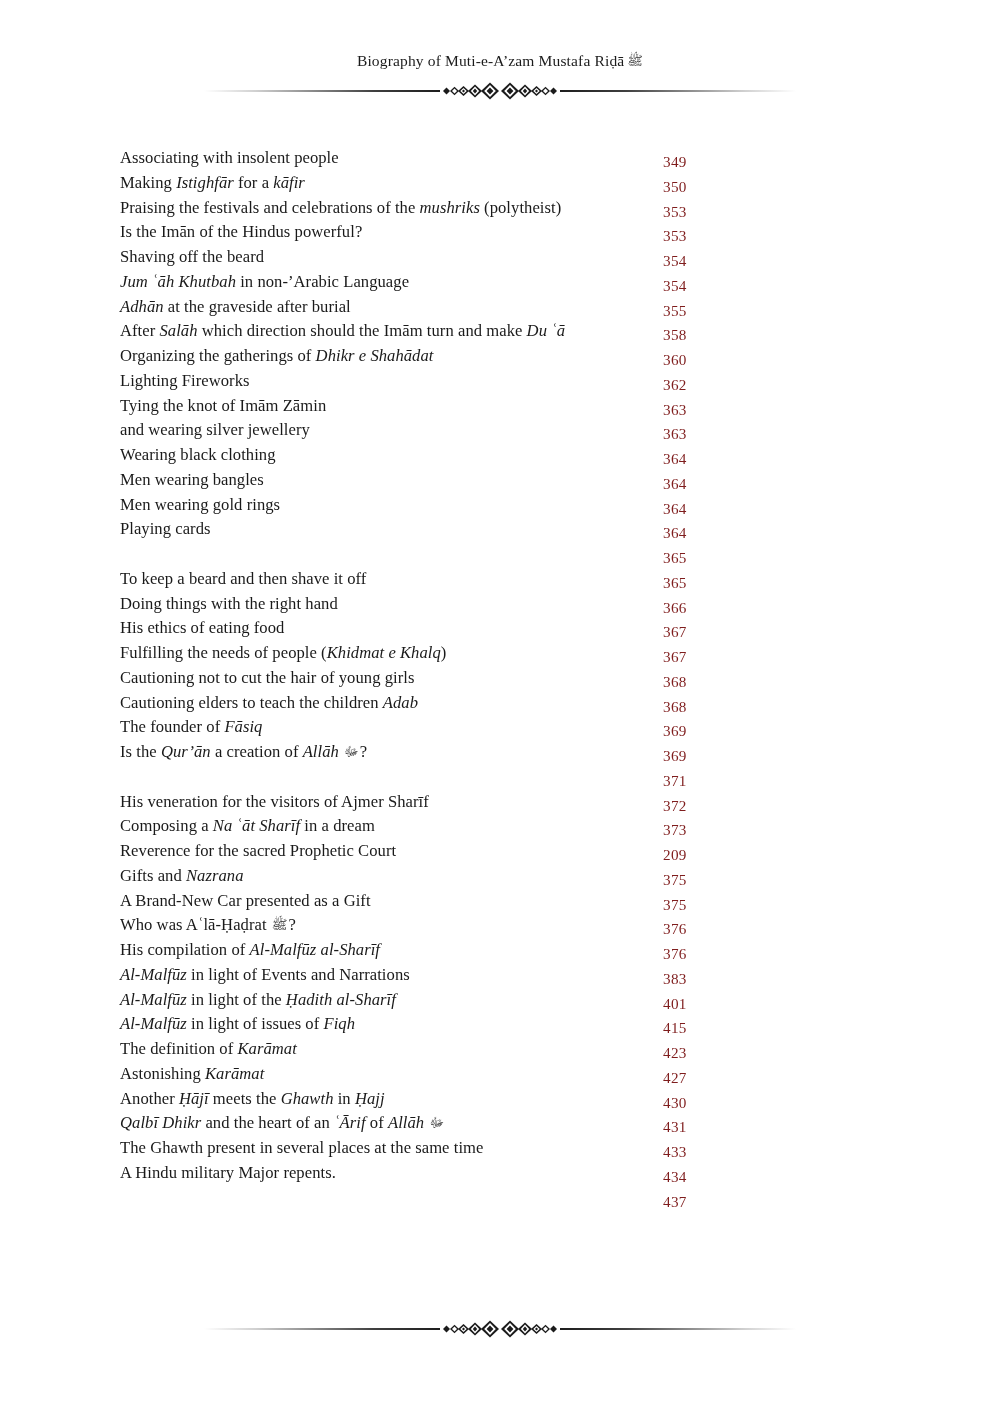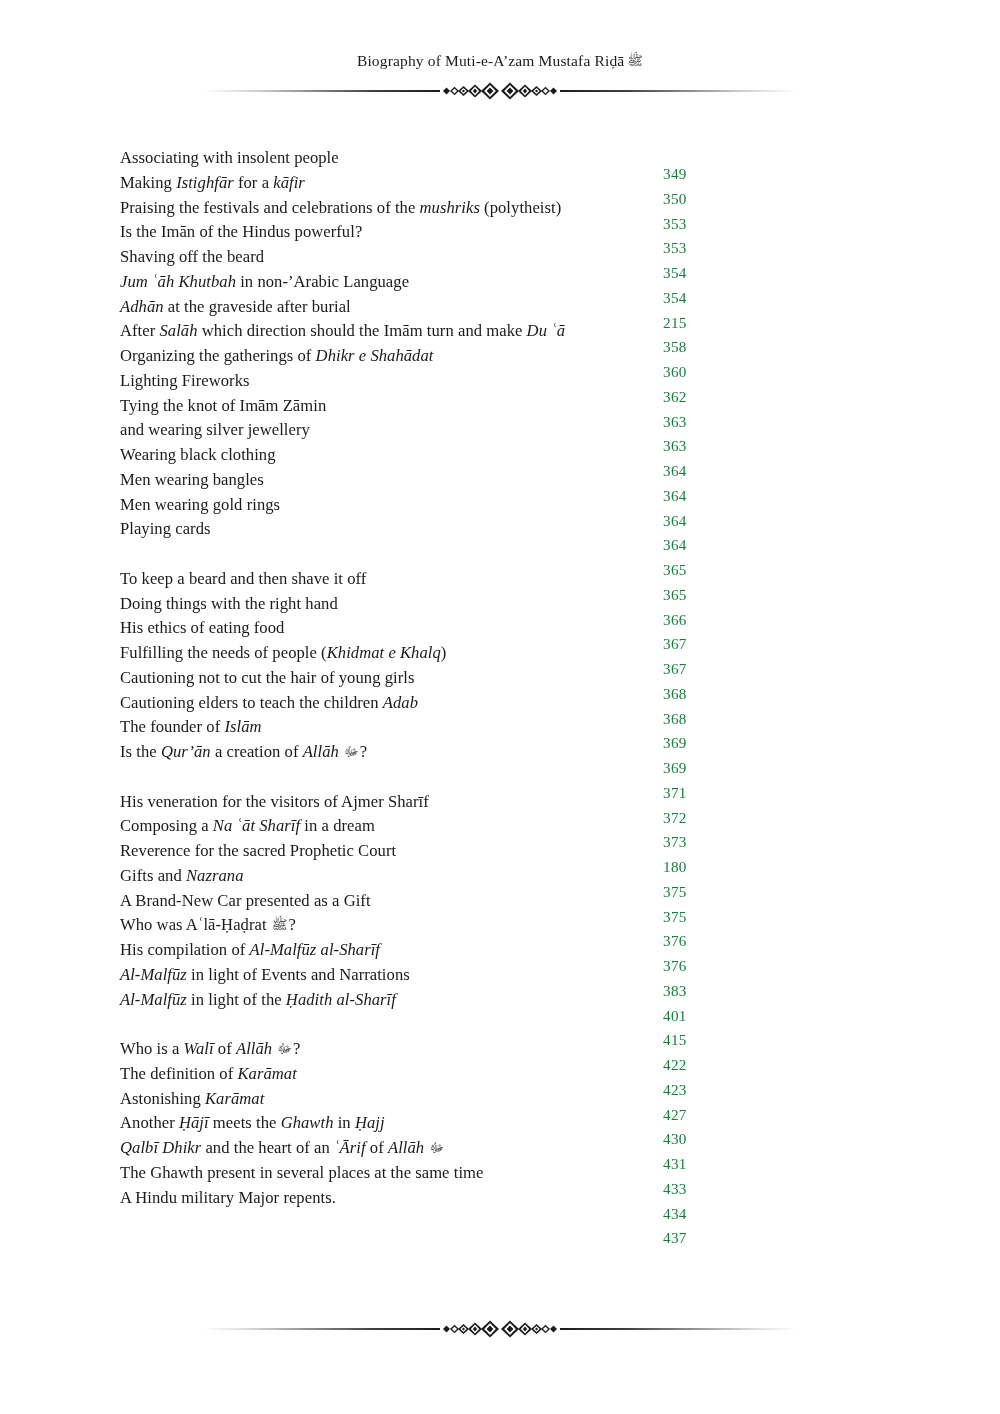--- a/index.html
+++ b/index.html
@@ -94,24 +94,24 @@
     top: 0;
     font-size: 16.6px;
     line-height: 24.75px;
     color: #1a1a1a;
     letter-spacing: 0.05px;
   }
 
   .toc-page {
     position: absolute;
     left: 543px;
-    top: 16px;
+    top: 4px;
     font-size: 15.2px;
     line-height: 24.75px;
-    color: #15803d;
+    color: #7f1d1d;
     letter-spacing: 0.3px;
     font-variant-numeric: oldstyle-nums;
   }
 
   .toc-title i { font-style: italic; }
   .toc-title b { font-weight: bold; }
   .toc-title .honorific {
     font-size: 13px;
     vertical-align: 1px;
     margin: 0 1px;
@@ -184,21 +184,21 @@
       <div class="toc-row">
         <span class="toc-title">Shaving off the beard</span>
         <span class="toc-page">354</span>
       </div>
       <div class="toc-row">
         <span class="toc-title"><i>Jum ʿāh Khutbah</i> in non-’Arabic Language</span>
         <span class="toc-page">354</span>
       </div>
       <div class="toc-row">
         <span class="toc-title"><i>Adhān</i> at the graveside after burial</span>
-        <span class="toc-page">215</span>
+        <span class="toc-page">355</span>
       </div>
       <div class="toc-row">
         <span class="toc-title">After <i>Salāh</i> which direction should the Imām turn and make <i>Du ʿā</i></span>
         <span class="toc-page">358</span>
       </div>
       <div class="toc-row">
         <span class="toc-title">Organizing the gatherings of <i>Dhikr e Shahādat</i></span>
         <span class="toc-page">360</span>
       </div>
       <div class="toc-row">
@@ -250,41 +250,41 @@
       </div>
       <div class="toc-row">
         <span class="toc-title">Cautioning not to cut the hair of young girls</span>
         <span class="toc-page">368</span>
       </div>
       <div class="toc-row">
         <span class="toc-title">Cautioning elders to teach the children <i>Adab</i></span>
         <span class="toc-page">368</span>
       </div>
       <div class="toc-row">
-        <span class="toc-title">The founder of <i>Islām</i></span>
+        <span class="toc-title">The founder of <i>Fāsiq</i></span>
         <span class="toc-page">369</span>
       </div>
       <div class="toc-row">
         <span class="toc-title">Is the <i>Qur’ān</i> a creation of <i>Allāh</i> <span class="honorific">ﷻ</span>?</span>
         <span class="toc-page">369</span>
       </div>
       <div class="toc-row">
         <span class="toc-page">371</span>
       </div>
       <div class="toc-row">
         <span class="toc-title">His veneration for the visitors of Ajmer Sharīf</span>
         <span class="toc-page">372</span>
       </div>
       <div class="toc-row">
         <span class="toc-title">Composing a <i>Na ʿāt Sharīf</i> in a dream</span>
         <span class="toc-page">373</span>
       </div>
       <div class="toc-row">
         <span class="toc-title">Reverence for the sacred Prophetic Court</span>
-        <span class="toc-page">180</span>
+        <span class="toc-page">209</span>
       </div>
       <div class="toc-row">
         <span class="toc-title">Gifts and <i>Nazrana</i></span>
         <span class="toc-page">375</span>
       </div>
       <div class="toc-row">
         <span class="toc-title">A Brand-New Car presented as a Gift</span>
         <span class="toc-page">375</span>
       </div>
       <div class="toc-row">
@@ -297,25 +297,22 @@
       </div>
       <div class="toc-row">
         <span class="toc-title"><i>Al-Malfūz</i> in light of Events and Narrations</span>
         <span class="toc-page">383</span>
       </div>
       <div class="toc-row">
         <span class="toc-title"><i>Al-Malfūz</i> in light of the <i>Ḥadith al-Sharīf</i></span>
         <span class="toc-page">401</span>
       </div>
       <div class="toc-row">
+        <span class="toc-title"><i>Al-Malfūz</i> in light of issues of <i>Fiqh</i></span>
         <span class="toc-page">415</span>
-      </div>
-      <div class="toc-row">
-        <span class="toc-title">Who is a <i>Walī</i> of <i>Allāh</i> <span class="honorific">ﷻ</span>?</span>
-        <span class="toc-page">422</span>
       </div>
       <div class="toc-row">
         <span class="toc-title">The definition of <i>Karāmat</i></span>
         <span class="toc-page">423</span>
       </div>
       <div class="toc-row">
         <span class="toc-title">Astonishing <i>Karāmat</i></span>
         <span class="toc-page">427</span>
       </div>
       <div class="toc-row">

